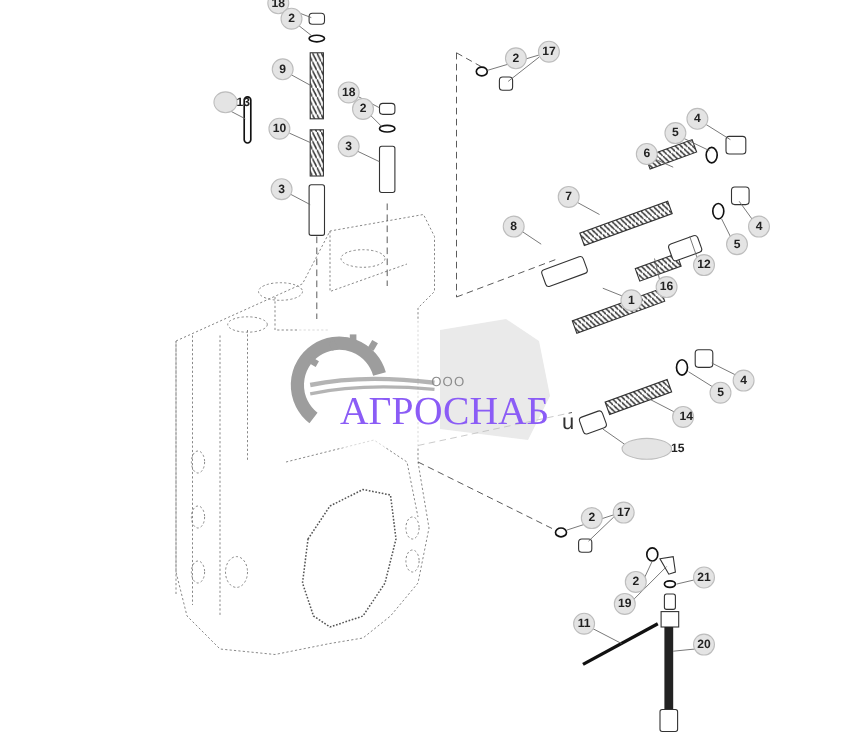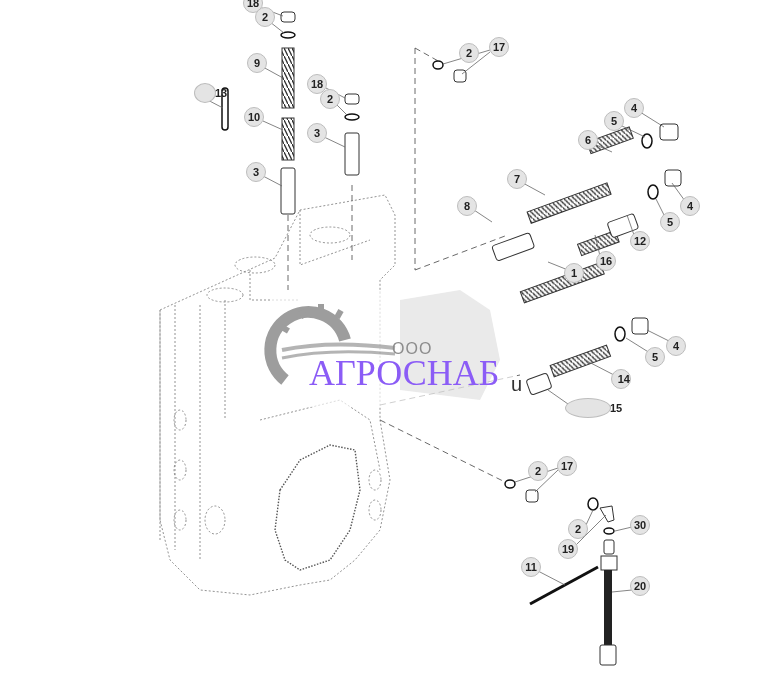--- a/index.html
+++ b/index.html
@@ -2,21 +2,21 @@
 <html><head>
 <meta charset="utf-8">
 <style>
   html, body { margin:0; padding:0; background:#ffffff; }
   body { width:781px; height:681px; position:relative; overflow:hidden; font-family:"Liberation Sans", sans-serif; }
   #stage { position:absolute; left:0; top:0; width:781px; height:681px; }
   .callout { position:absolute; width:20px; height:20px; margin-left:-10px; margin-top:-10px; border-radius:50%;
     background:#e4e4e4; border:1px solid #bdbdbd; box-sizing:border-box; font-weight:bold; font-size:11px;
     color:#222; text-align:center; line-height:18px; }
   .logo-text { position:absolute; left:309px; top:355px; font-family:"Liberation Serif", serif; font-size:36px; color:#8b5cf6; letter-spacing:0px; line-height:36px; }
-  .logo-ooo { position:absolute; left:392px; top:340px; font-size:16px; color:#8c8c8c; letter-spacing:1px;text-align:center; }
+  .logo-ooo { position:absolute; left:392px; top:340px; font-size:12px; color:#8c8c8c; letter-spacing:1px;text-align:center; }
   .logo-u { position:absolute; left:511px; top:373px; font-size:20px; color:#333; }
 </style>
 </head>
 <body>
 
 <div id="stage">
   <svg width="781" height="681" viewBox="0 0 781 681" xmlns="http://www.w3.org/2000/svg">
     <defs>
       <pattern id="coil" width="4" height="8" patternUnits="userSpaceOnUse">
         <rect width="4" height="8" fill="#fff"></rect>
@@ -190,18 +190,18 @@
       <div class="callout" style="left: 640px; top: 241px;">12</div>
       <div class="callout" style="left: 606px; top: 261px;">16</div>
       <div class="callout" style="left: 574px; top: 273px;">1</div>
       <div class="callout" style="left: 676px; top: 346px;">4</div>
       <div class="callout" style="left: 655px; top: 357px;">5</div>
       <div class="callout" style="left: 621px; top: 379px; text-align: right;">14</div>
       <div class="callout" style="left: 575px; top: 408px; padding-left: 44px;">15</div>
       <div class="callout" style="left: 538px; top: 471px;">2</div>
       <div class="callout" style="left: 567px; top: 466px;">17</div>
       <div class="callout" style="left: 578px; top: 529px;">2</div>
-      <div class="callout" style="left: 640px; top: 525px;">30</div>
+      <div class="callout" style="left: 640px; top: 525px;">21</div>
       <div class="callout" style="left: 568px; top: 549px;">19</div>
       <div class="callout" style="left: 531px; top: 567px;">11</div>
       <div class="callout" style="left: 640px; top: 586px; text-align: center;">20</div>
     </div>
 </div>
 
 </body></html>

